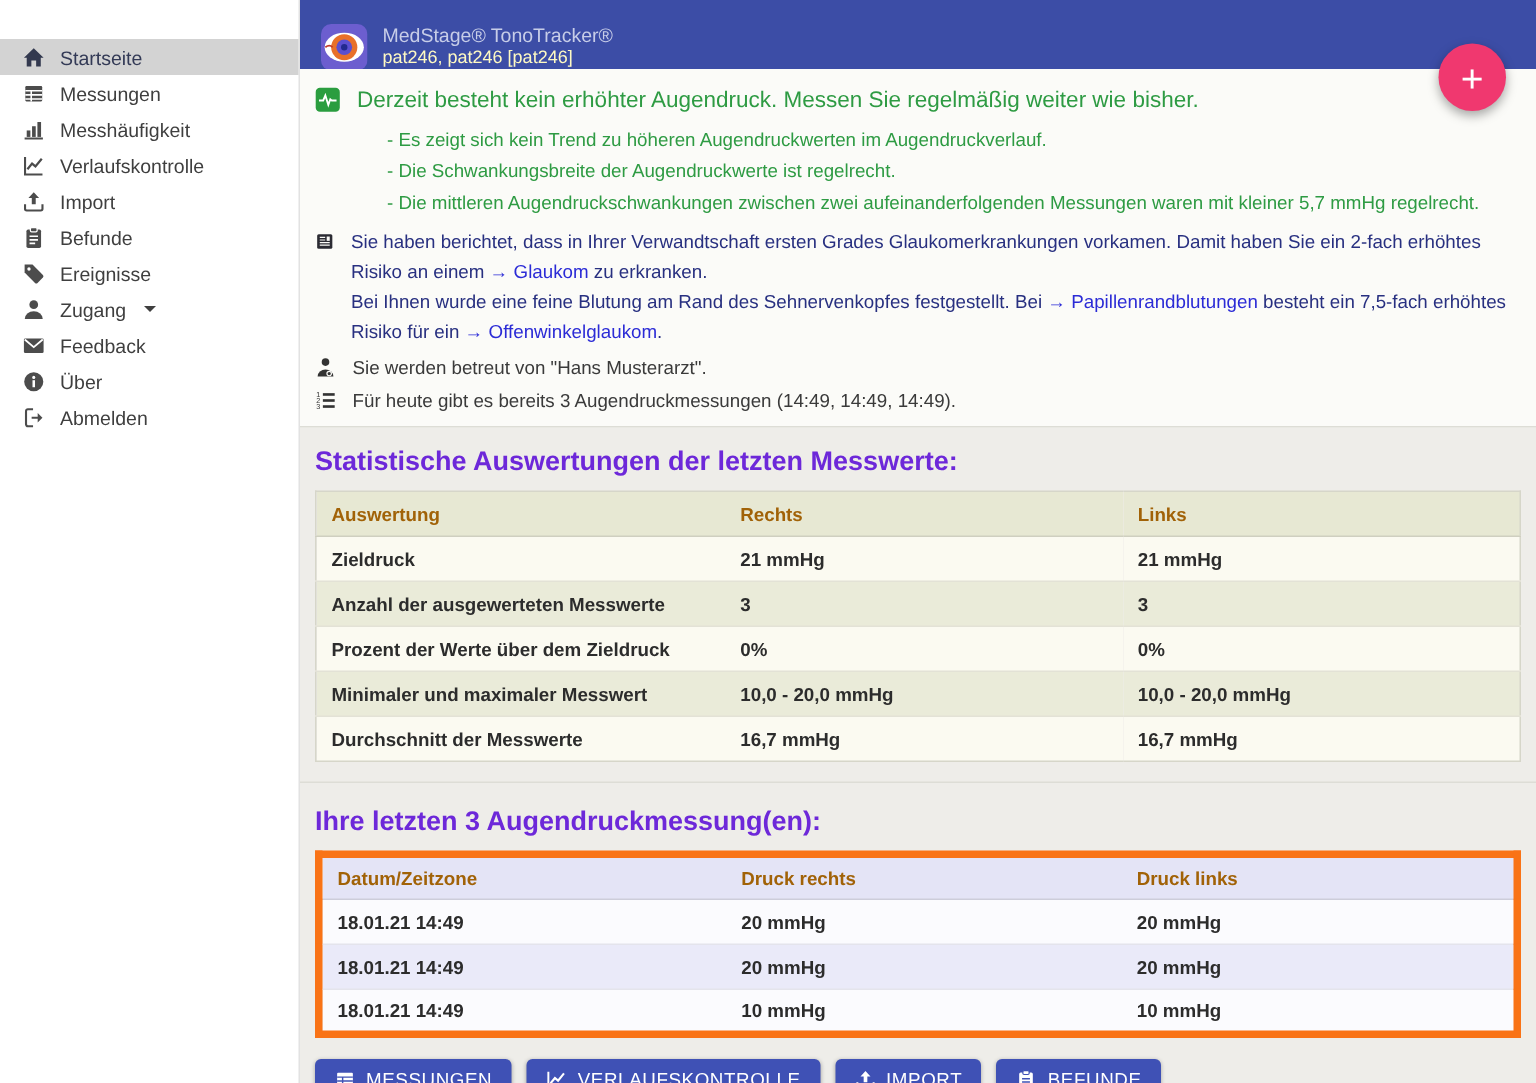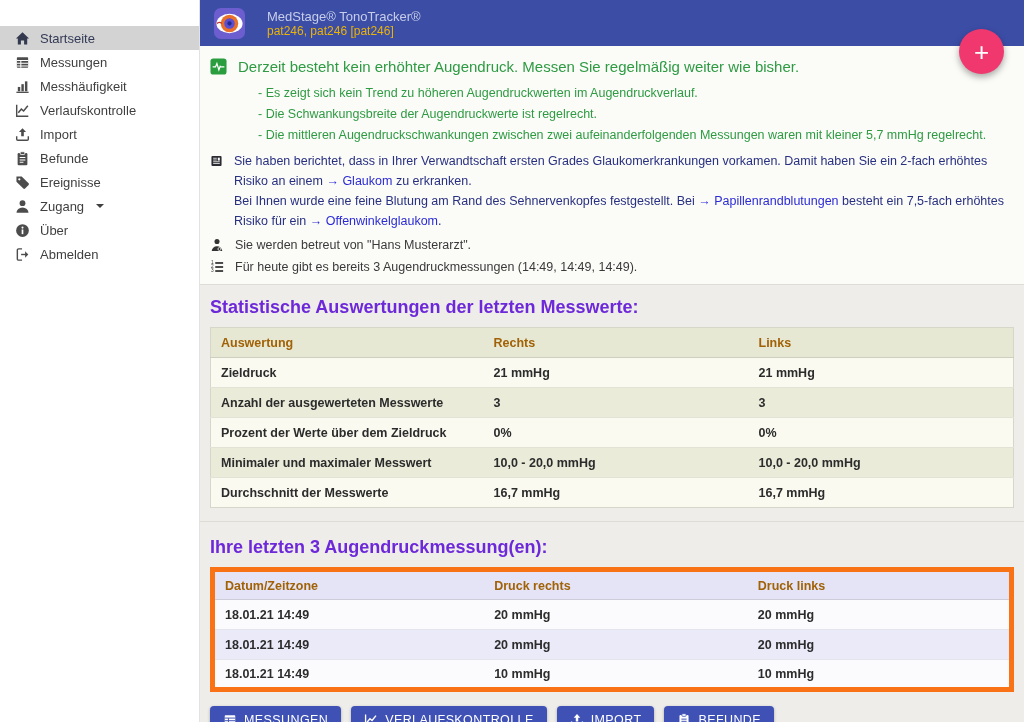--- a/index.html
+++ b/index.html
@@ -11,24 +11,24 @@
   .sidebar { flex:0 0 200px; width:200px; background:#fff; border-right:1px solid #e2e2e2; padding-top:26px; }
   .side-item { height:24px; display:flex; align-items:center; gap:10px; padding-left:15px; font-size:13px; color:#3f3f3f; cursor:pointer; white-space:nowrap; }
   .side-item svg { color:#4c4c4c; flex:0 0 auto; }
   .side-item.active { background:#d3d3d3; color:#333a56; }
   .side-item.active svg { color:#33394f; }
   .caret { width:0; height:0; border-left:4px solid transparent; border-right:4px solid transparent; border-top:4px solid #3f3f3f; margin-left:2px; }
 
   
   .main { flex:1; min-width:0; display:flex; flex-direction:column; position:relative; background:#eeede9; }
 
-  .topbar { flex:0 0 46px; height:46px; background:#3c4da6; display:flex; align-items:center; gap:22px; padding:0 14px; }
+  .topbar { flex:0 0 46px; height:46px; background:#3c4da6; display:flex; align-items:flex-start; gap:10px; padding:16px 14px; }
   .logo { width:31px; height:31px; flex:0 0 auto; }
   .tt-title { color:#c7cde8; font-size:13px; line-height:15px; }
-  .tt-sub { color:#eab308; font-size:12px; line-height:14px; }
+  .tt-sub { color:#fef9c3; font-size:12px; line-height:14px; }
 
   .fab { position:absolute; top:29px; right:20px; width:45px; height:45px; border-radius:50%;
          background:#f0386f; color:#fff; border:none; display:flex; align-items:center; justify-content:center;
          font-size:26px; font-weight:400; line-height:1; box-shadow:0 3px 7px rgba(0,0,0,.35); cursor:pointer; z-index:9; }
 
   .scroll { flex:1 1 auto; overflow:hidden; display:flex; flex-direction:column; }
 
   
   .messages { background:#fbfbf8; border-bottom:1px solid #ddddd6; padding:11px 10px 9px; }
   .msg { display:flex; gap:11px; align-items:flex-start; }
@@ -124,20 +124,27 @@
         </svg>
       <span>Ereignisse</span>
     </div>
     <div class="side-item">
       <svg viewBox="0 0 16 16" width="15" height="15">
           <circle cx="8" cy="4.4" r="3.1" fill="currentColor"></circle>
           <path fill="currentColor" d="M1.6 14.6a6.4 5.6 0 0 1 12.8 0z"></path>
         </svg>
       <span>Zugang</span>
       <span class="caret"></span>
+    </div>
+    <div class="side-item">
+      <svg viewBox="0 0 16 16" width="15" height="15">
+          <rect x="1" y="2.8" width="14" height="10.4" rx="1" fill="currentColor"></rect>
+          <path d="M1.6 3.6 8 9l6.4-5.4" stroke="#fff" stroke-width="1.3" fill="none"></path>
+        </svg>
+      <span>Feedback</span>
     </div>
     <div class="side-item">
       <svg viewBox="0 0 16 16" width="15" height="15">
           <circle cx="8" cy="8" r="6.8" fill="currentColor"></circle>
           <circle cx="8" cy="4.9" r="1.1" fill="#fff"></circle>
           <rect x="7.1" y="6.9" width="1.8" height="5" fill="#fff"></rect>
         </svg>
       <span>Über</span>
     </div>
     <div class="side-item">

